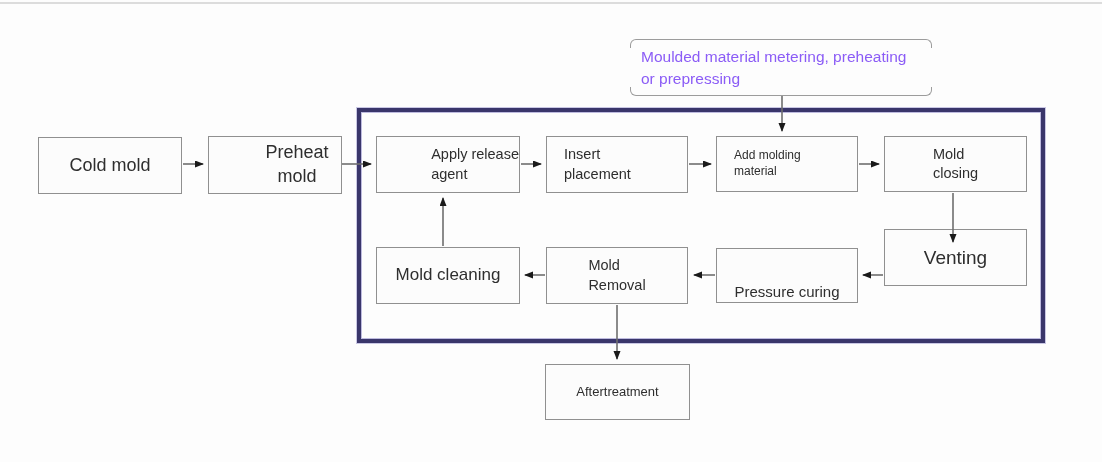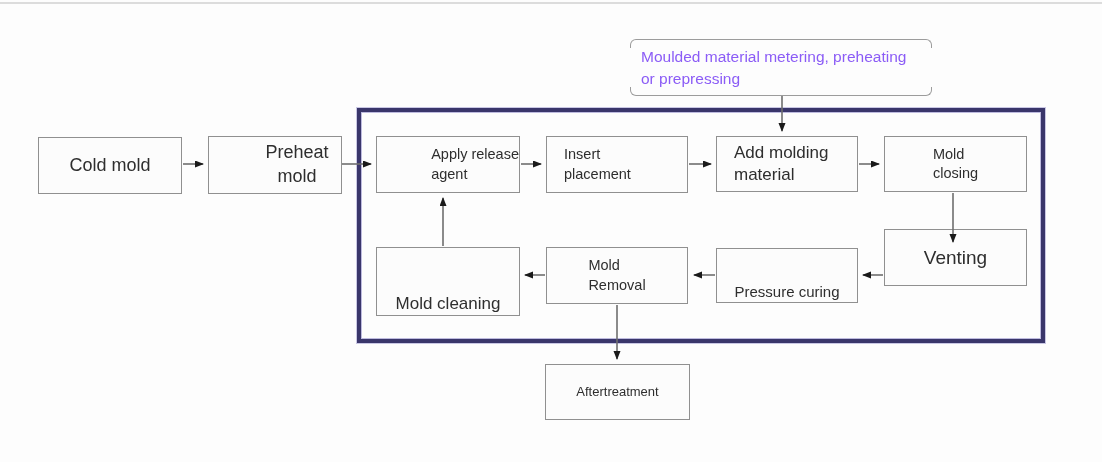--- a/index.html
+++ b/index.html
@@ -32,23 +32,23 @@
     white-space:pre-line;
   }
   .center{justify-content:center;text-align:center;}
   .leftpad{justify-content:flex-start;text-align:left;padding-left:17px;}
   .centerblock{justify-content:center;text-align:left;}
 
   .b-cold    {left:38px; top:137px;width:144px;height:57px;font-size:18px;justify-content:center;}
   .b-preheat {left:208px;top:136px;width:134px;height:58px;font-size:18px;padding-left:44px;}
   .b-apply   {left:376px;top:136px;width:144px;height:57px;font-size:14.5px;justify-content:flex-end;}
   .b-insert  {left:546px;top:136px;width:142px;height:57px;font-size:14.5px;}
-  .b-addmat  {left:716px;top:136px;width:142px;height:56px;font-size:17px;}
+  .b-addmat  {left:716px;top:136px;width:142px;height:56px;font-size:12px;}
   .b-closing {left:884px;top:136px;width:143px;height:56px;font-size:14.5px;}
-  .b-cleaning{left:376px;top:247px;width:144px;height:69px;font-size:17px;align-items:flex-end;}
+  .b-cleaning{left:376px;top:247px;width:144px;height:57px;font-size:17px;}
   .b-removal {left:546px;top:247px;width:142px;height:57px;font-size:14.5px;}
   .b-curing  {left:716px;top:248px;width:142px;height:55px;font-size:15px;align-items:flex-end;}
   .b-venting {left:884px;top:229px;width:143px;height:57px;font-size:19px;}
   .b-after   {left:545px;top:364px;width:145px;height:56px;font-size:13px;}
 
   .bracket-top{
     position:absolute;left:630px;top:39px;width:302px;height:9px;
     border:1.5px solid #9c9c9c;border-bottom:none;
     border-radius:6px 6px 0 0;box-sizing:border-box;
   }

